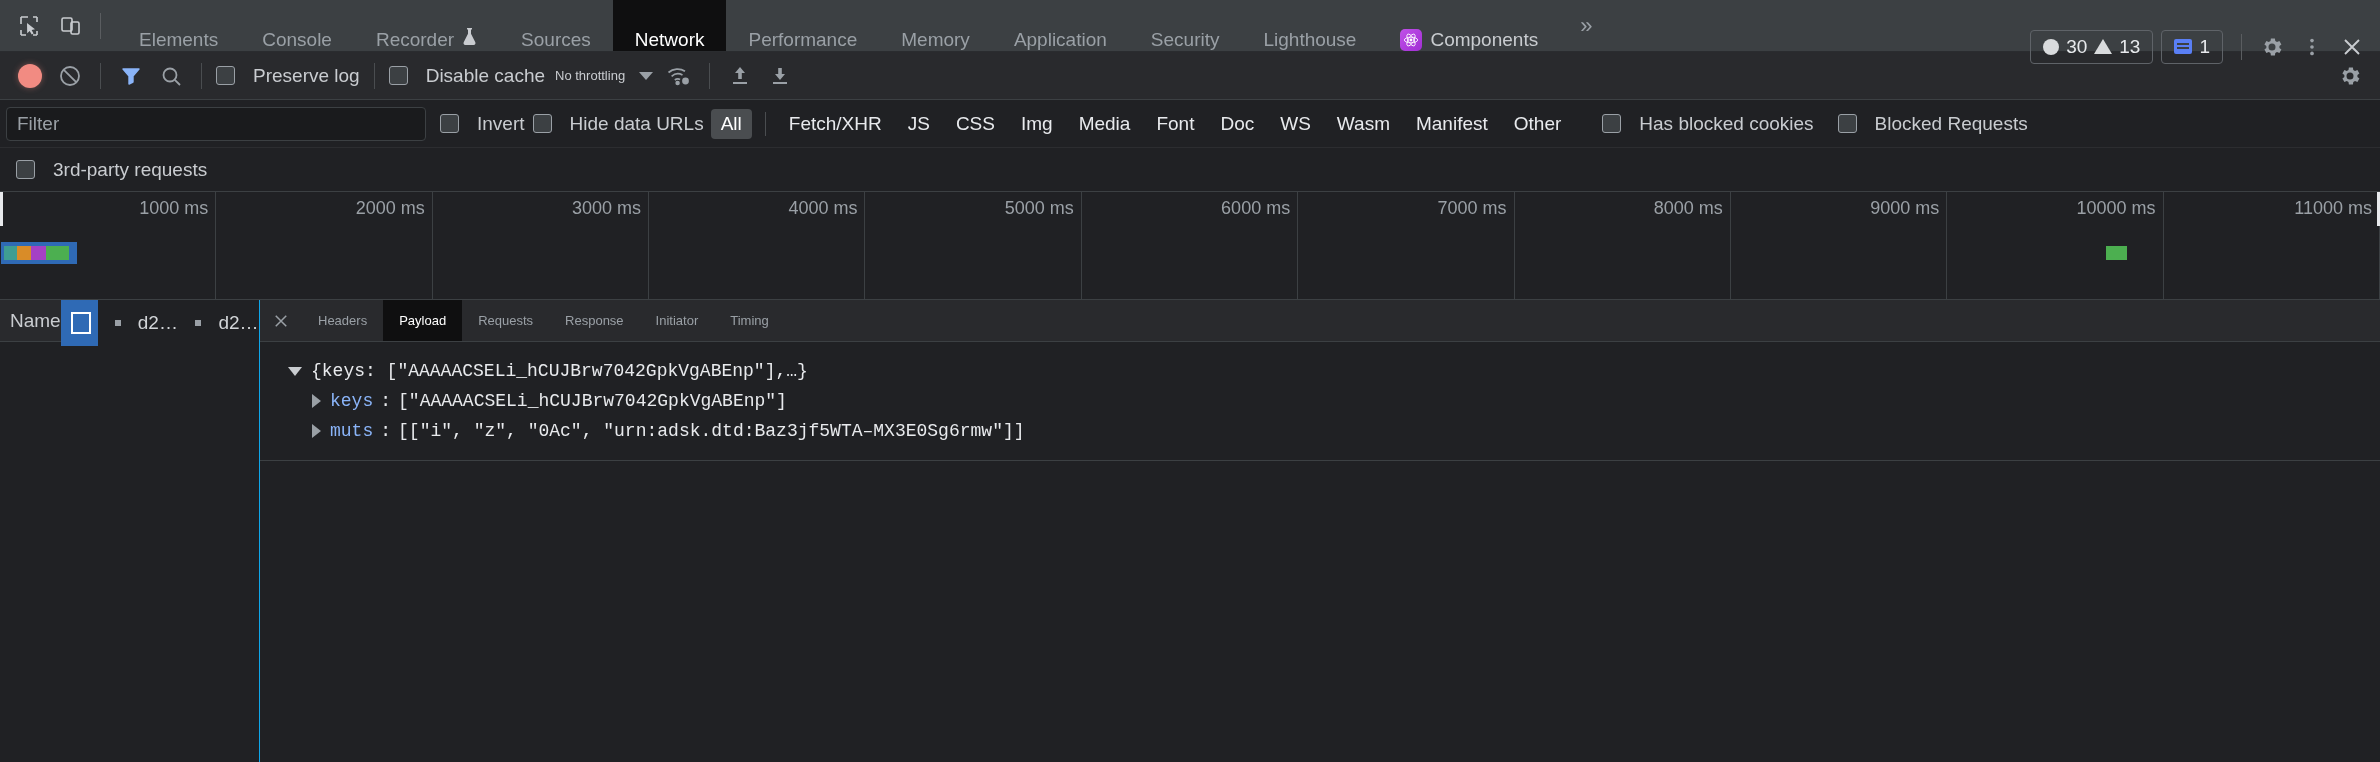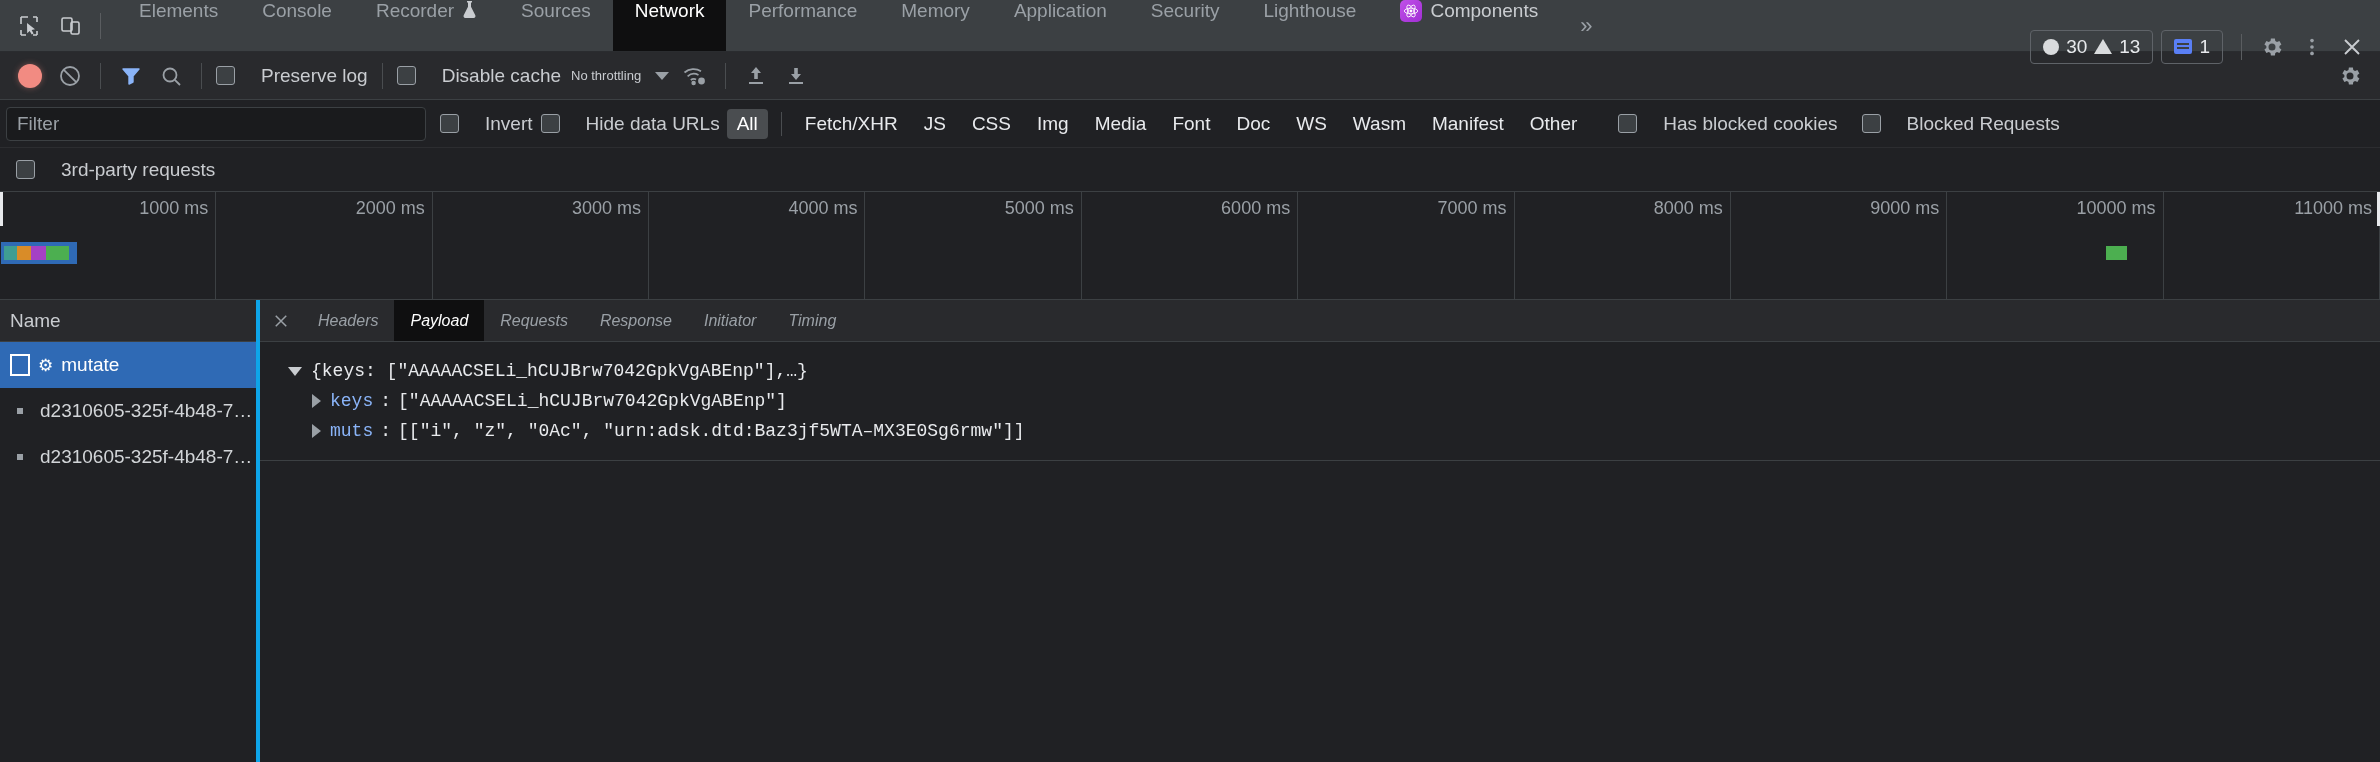--- a/index.html
+++ b/index.html
@@ -25,21 +25,21 @@
   .tb-icon {
     width: 42px; height: 42px;
     display: flex; align-items: center; justify-content: center;
     cursor: pointer; border-radius: 3px;
   }
   .tb-sep {
     width: 1px; height: 26px; background: #5a5d60; margin: 0 8px;
   }
   .tabs { display: flex; align-items: stretch; height: 100%; }
   .tab {
-    display: flex; align-items: flex-start; gap: 8px;
+    display: flex; align-items: flex-end; gap: 8px;
     padding: 0 22px; height: 100%;
     font-size: 19px; color: #9aa0a6; cursor: pointer;
     white-space: nowrap;
   }
   .tab.active {
     background: #0f0f10; color: #ffffff;
   }
   .tab.hascolor { color: #c9ccd0; }
   .chev-more {
     padding: 0 20px; font-size: 22px; color: #9aa0a6; cursor: pointer;
@@ -86,21 +86,21 @@
     display:flex; align-items:center; padding: 0 10px;
     border-bottom: 1px solid #3c4043;
   }
   .tb2-btn {
     width: 40px; height:40px; display:flex;align-items:center;justify-content:center;
     cursor:pointer; border-radius:3px;
   }
   .rec-dot{ width:24px;height:24px;border-radius:50%;background:#f28b82; box-shadow:0 0 6px rgba(242,139,130,.4);}
   .vdiv{width:1px;height:26px;background:#4a4d50;margin:0 10px;}
   .chk-label{
-    display:flex;align-items:center;gap:26px;font-size:19px;color:#c9ccd0;
+    display:flex;align-items:center;gap:18px;font-size:19px;color:#c9ccd0;
     cursor:pointer; white-space:nowrap; padding:0 4px;
   }
   .chkbox{
     width:19px;height:19px;border:1.5px solid #9aa0a6;border-radius:3px;
     background:#3c4043; display:inline-block; flex:none;
   }
   .throttle-sel{
     display:flex;align-items:center;gap:14px;font-size:13px;color:#c9ccd0;
     cursor:pointer; padding:0 6px; white-space:nowrap;
   }
@@ -152,21 +152,21 @@
   }
   .ov-right-edge{
     position:absolute;right:0;top:0;width:3px;height:34px;background:#e8eaed;z-index:4;
   }
   .ov-bar{position:absolute;height:14px;z-index:3;}
 
   
   .split{flex:1;display:flex;min-height:0;background:#202124;}
   .namepanel{
     width:260px;min-width:260px;background:#202124;
-    border-right:4px solid #0ea5e9;display:flex;flex-direction:column;
+    border-right:1px solid #0ea5e9;display:flex;
   }
   .name-header{
     height:42px;min-height:42px;display:flex;align-items:center;
     padding-left:10px;font-size:19px;color:#c9ccd0;
     background:#292a2d;border-bottom:1px solid #3c4043;
   }
   .req-row{
     height:46px;display:flex;align-items:center;gap:8px;
     padding-left:10px;font-size:19px;color:#d2d5d8;cursor:pointer;
     white-space:nowrap;overflow:hidden;
@@ -182,22 +182,22 @@
   .detailpanel{flex:1;display:flex;flex-direction:column;min-width:0;background:#202124;}
   .detail-tabs{
     height:42px;min-height:42px;display:flex;align-items:stretch;
     background:#292a2d;border-bottom:1px solid #3c4043;
   }
   .dt-close{
     width:42px;display:flex;align-items:center;justify-content:center;
     color:#9aa0a6;font-size:20px;cursor:pointer;
   }
   .dt-tab{
-    display:flex;align-items:center;padding:0 16px;font-size:16px;
-    color:#9aa0a6;cursor:pointer;white-space:nowrap;font-style:italic;
+    display:flex;align-items:center;padding:0 16px;font-size:13px;
+    color:#9aa0a6;cursor:pointer;white-space:nowrap;
   }
   .dt-tab.active{background:#0f0f10;color:#ffffff;}
 
   .payload{
     flex:1;overflow:auto;padding:14px 0 0 0;
     font-family:"Liberation Mono",monospace;font-size:18px;color:#e8eaed;
   }
   .pl-section{
     display:flex;align-items:center;gap:26px;padding:4px 0 4px 12px;
   }

